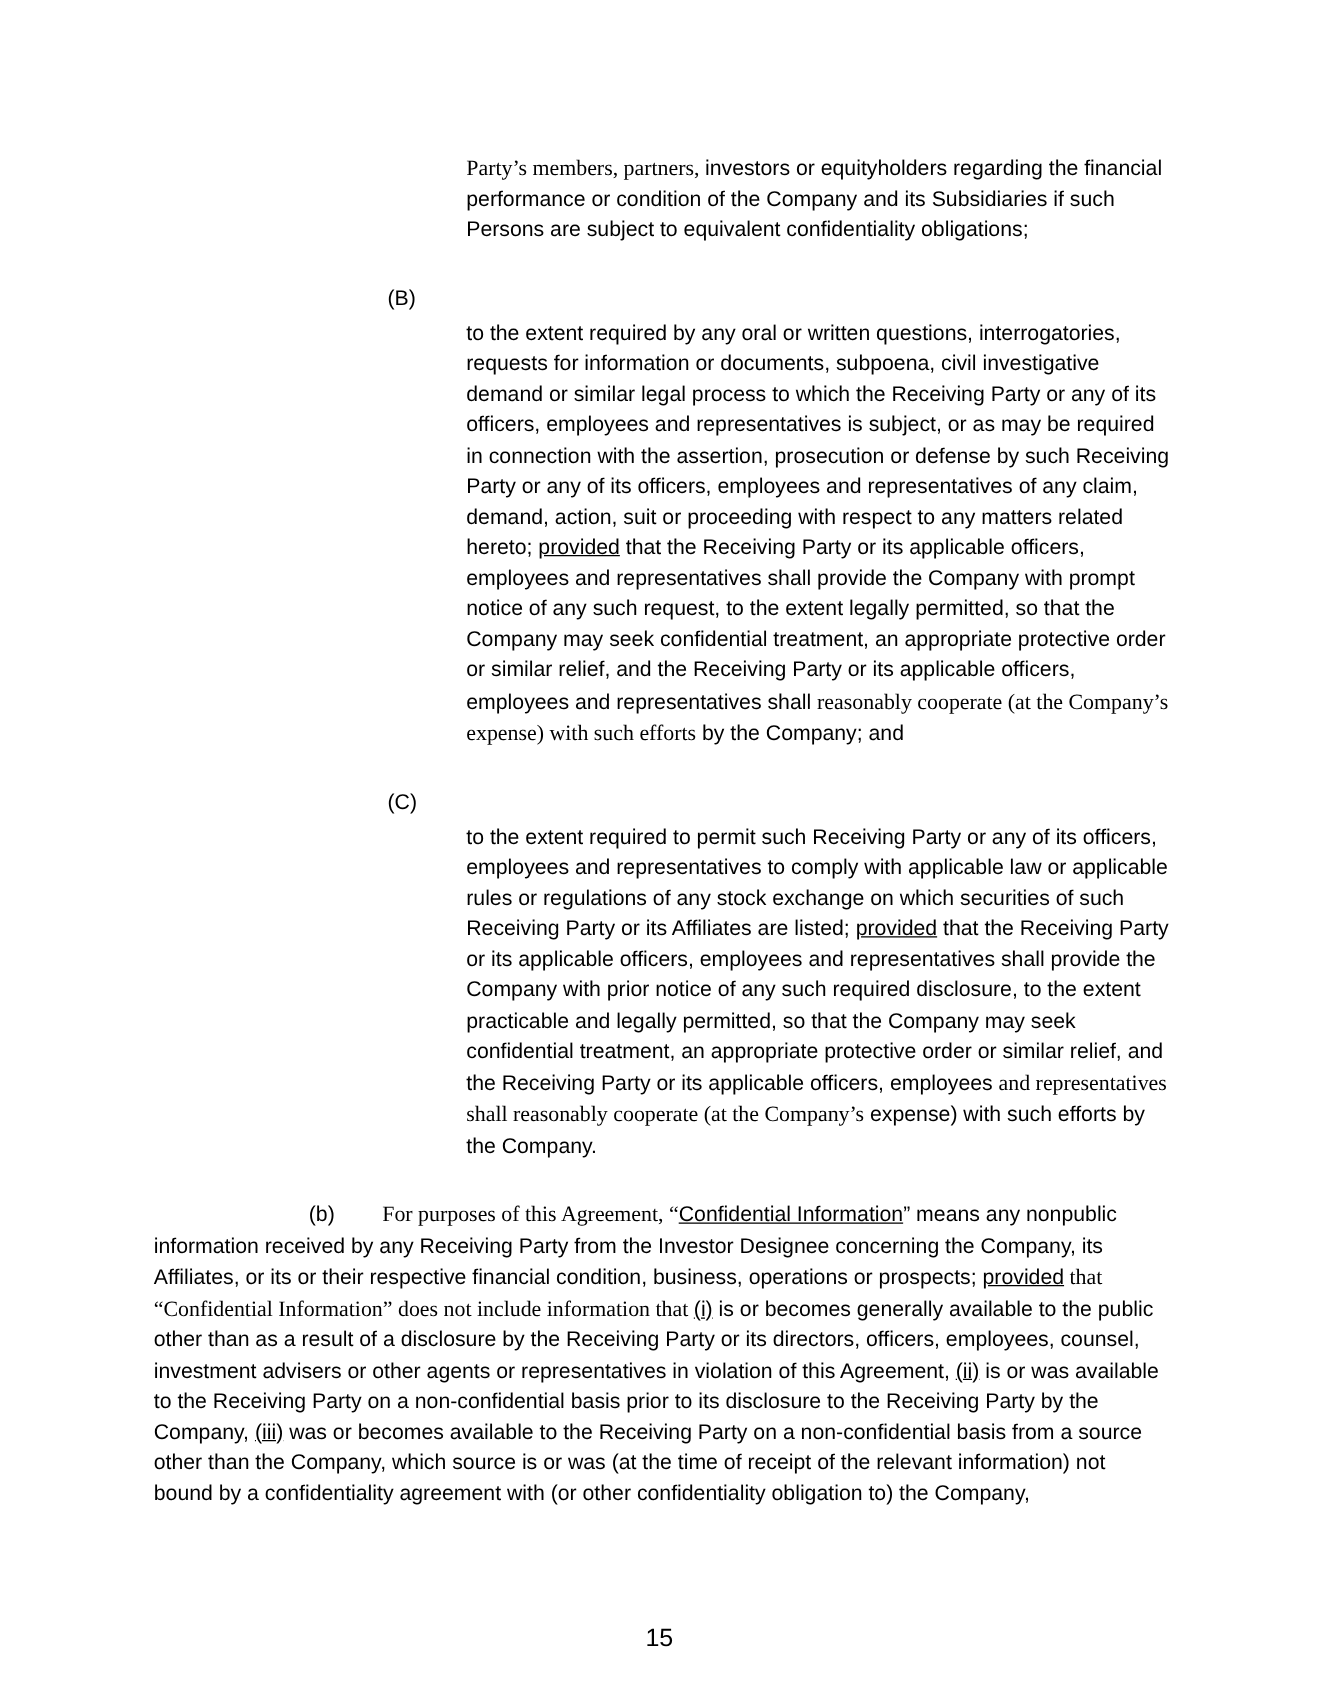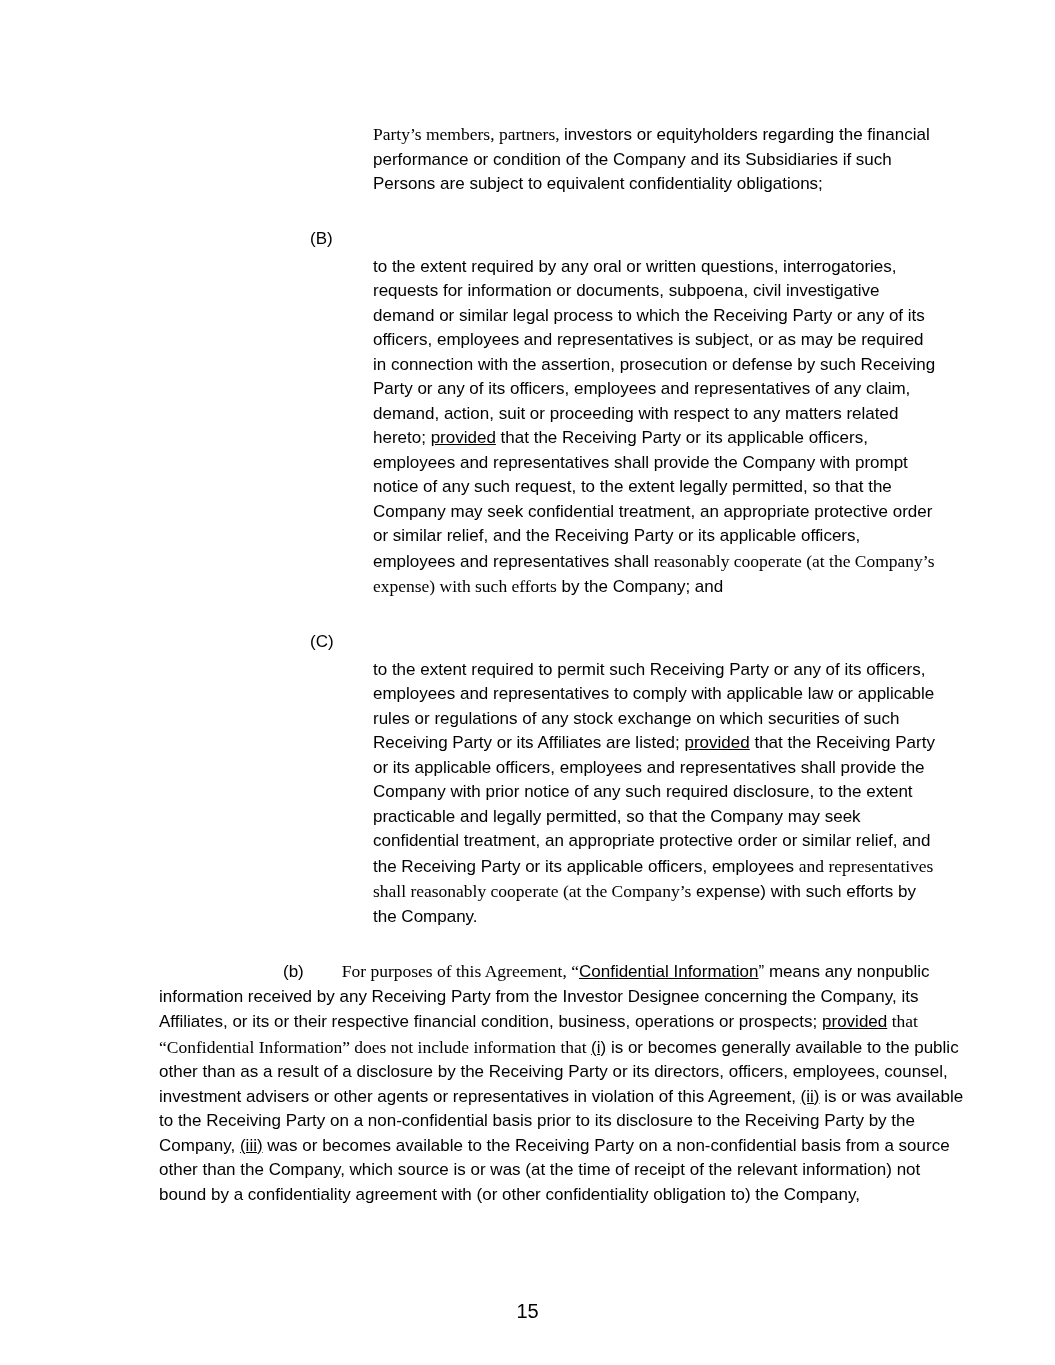--- a/index.html
+++ b/index.html
@@ -14,21 +14,20 @@
     position: relative;
     width: 1055px;
     height: 1365px;
     background: #ffffff;
     padding: 122px 56px 0 123px;
   }
   .text {
     font-size: 17px;
     line-height: 24.5px;
     text-align: left;
-    margin-left: 36px;
   }
   
   .block-indent {
     margin-left: 250px;
     width: 565px;
     margin-bottom: 30px;
   }
   
   .clause {
     display: flex;

